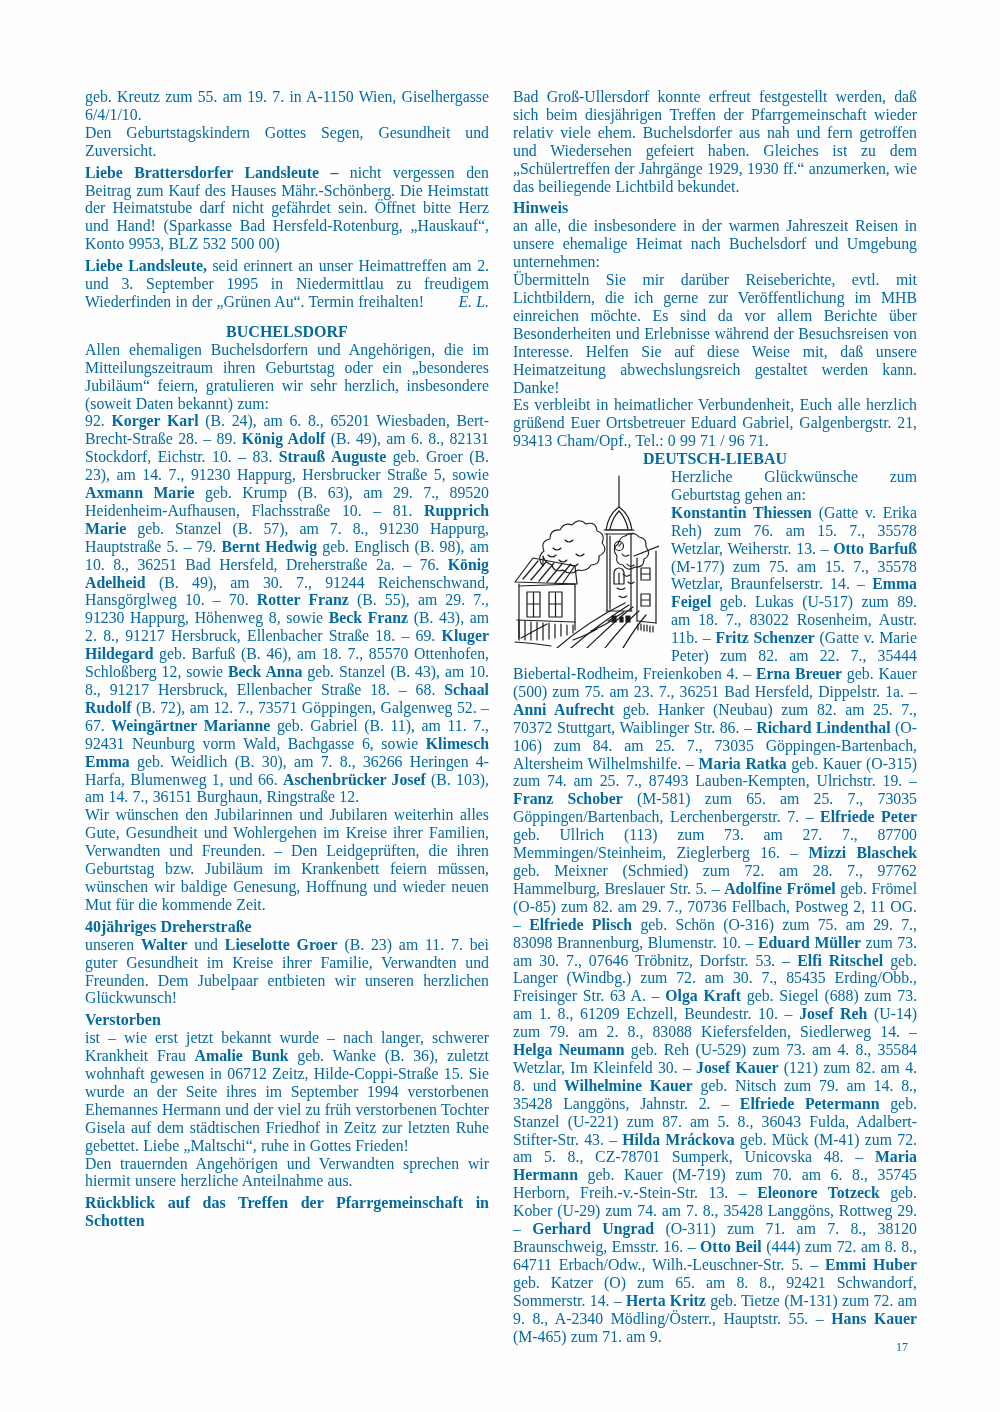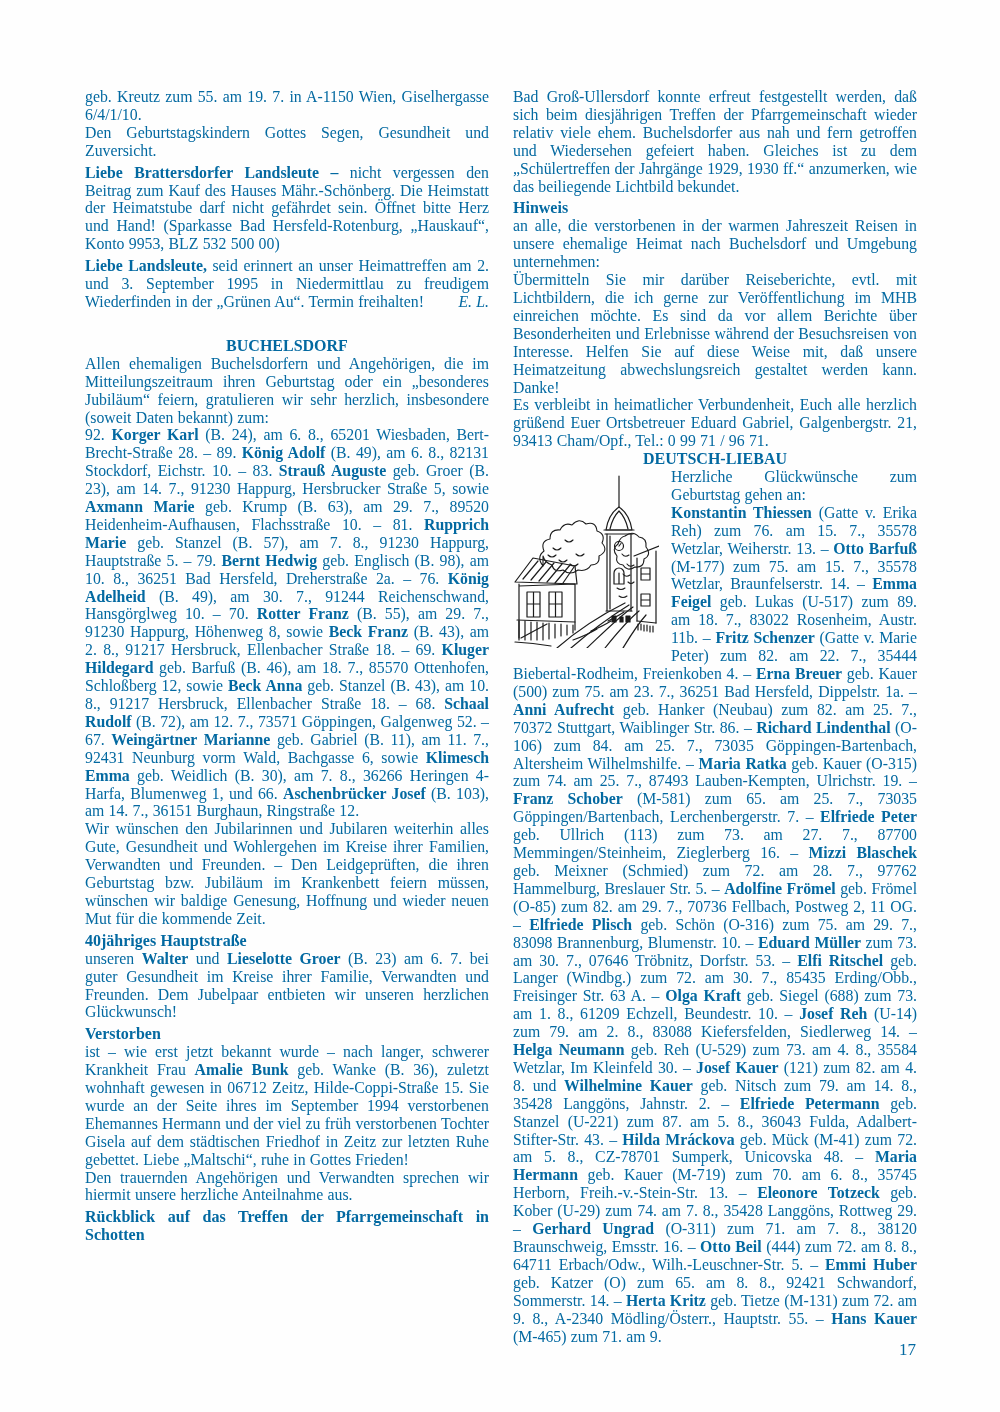--- a/index.html
+++ b/index.html
@@ -5,57 +5,57 @@
   html,body{margin:0;padding:0;background:#e9e9e7;}
   .page{position:relative;width:1000px;height:1412px;margin:0 auto;background:#fefefe;
         font-family:"Liberation Serif","DejaVu Serif",serif;color:#0369a1;overflow:hidden;}
   .columns{position:absolute;left:85px;top:88px;width:832px;display:flex;gap:24px;}
   .col{width:404px;font-size:15.8px;line-height:17.9px;text-align:justify;hyphens:auto;
        -webkit-hyphens:auto;word-spacing:0.02em;}
   p{margin:0;}
   h2,h3{margin:0;font-size:16px;line-height:17.9px;font-weight:700;}
   .center{text-align:center;}
   .gap-s{margin-top:4px;}
-  .gap-l{margin-top:26px;}
+  .gap-l{margin-top:12px;}
   .gap-xl{}
   .b{font-weight:700;}
   .i{font-style:italic;}
   .fr{float:right;}
   .church{float:left;width:146px;height:178px;margin:2px 12px 3px 0;}
   .church svg{display:block;width:100%;height:100%;}
-  .page-number{position:absolute;right:84px;top:1340px;font-size:17px;text-align:center;}
+  .page-number{position:absolute;right:92px;top:1340px;font-size:12px;text-align:center;}
   .clearfix::after{content:"";display:block;clear:both;}
 </style>
 </head>
 <body>
 
 <div class="page">
   <div class="columns">
 
     <div class="col">
       <p><span>geb. Kreutz zum 55. am 19. 7. in A-1150 Wien, Giselhergasse 6/4/1/10.</span></p>
       <p><span>Den Geburtstagskindern Gottes Segen, Gesundheit und Zuversicht.</span></p>
       <p class="gap-s"><span class="b">Liebe Brattersdorfer Landsleute – </span><span>nicht vergessen den Beitrag zum Kauf des Hauses Mähr.-Schönberg. Die Heimstatt der Heimatstube darf nicht gefährdet sein. Öffnet bitte Herz und Hand! (Sparkasse Bad Hersfeld-Rotenburg, „Hauskauf“, Konto 9953, BLZ 532 500 00)</span></p>
       <p class="gap-s clearfix"><span class="b">Liebe Landsleute,</span><span> seid erinnert an unser Heimattreffen am 2. und 3. September 1995 in Niedermittlau zu freudigem Wiederfinden in der „Grünen Au“. Termin freihalten!</span><span class="i fr">E. L.</span></p>
       <h2 class="center gap-l">BUCHELSDORF</h2>
       <p><span>Allen ehemaligen Buchelsdorfern und Angehörigen, die im Mitteilungszeitraum ihren Geburtstag oder ein „besonderes Jubiläum“ feiern, gratulieren wir sehr herzlich, insbesondere (soweit Daten bekannt) zum:</span></p>
       <p><span>92. </span><span class="b">Korger Karl</span><span> (B. 24), am 6. 8., 65201 Wiesbaden, Bert-Brecht-Straße 28. – 89. </span><span class="b">König Adolf</span><span> (B. 49), am 6. 8., 82131 Stockdorf, Eichstr. 10. – 83. </span><span class="b">Strauß Auguste</span><span> geb. Groer (B. 23), am 14. 7., 91230 Happurg, Hersbrucker Straße 5, sowie </span><span class="b">Axmann Marie</span><span> geb. Krump (B. 63), am 29. 7., 89520 Heidenheim-Aufhausen, Flachsstraße 10. – 81. </span><span class="b">Rupprich Marie</span><span> geb. Stanzel (B. 57), am 7. 8., 91230 Happurg, Hauptstraße 5. – 79. </span><span class="b">Bernt Hedwig</span><span> geb. Englisch (B. 98), am 10. 8., 36251 Bad Hersfeld, Dreherstraße 2a. – 76. </span><span class="b">König Adelheid</span><span> (B. 49), am 30. 7., 91244 Reichenschwand, Hansgörglweg 10. – 70. </span><span class="b">Rotter Franz</span><span> (B. 55), am 29. 7., 91230 Happurg, Höhenweg 8, sowie </span><span class="b">Beck Franz</span><span> (B. 43), am 2. 8., 91217 Hersbruck, Ellenbacher Straße 18. – 69. </span><span class="b">Kluger Hildegard</span><span> geb. Barfuß (B. 46), am 18. 7., 85570 Ottenhofen, Schloßberg 12, sowie </span><span class="b">Beck Anna</span><span> geb. Stanzel (B. 43), am 10. 8., 91217 Hersbruck, Ellenbacher Straße 18. – 68. </span><span class="b">Schaal Rudolf</span><span> (B. 72), am 12. 7., 73571 Göppingen, Galgenweg 52. – 67. </span><span class="b">Weingärtner Marianne</span><span> geb. Gabriel (B. 11), am 11. 7., 92431 Neunburg vorm Wald, Bachgasse 6, sowie </span><span class="b">Klimesch Emma</span><span> geb. Weidlich (B. 30), am 7. 8., 36266 Heringen 4-Harfa, Blumenweg 1, und 66. </span><span class="b">Aschenbrücker Josef</span><span> (B. 103), am 14. 7., 36151 Burghaun, Ringstraße 12.</span></p>
       <p><span>Wir wünschen den Jubilarinnen und Jubilaren weiterhin alles Gute, Gesundheit und Wohlergehen im Kreise ihrer Familien, Verwandten und Freunden. – Den Leidgeprüften, die ihren Geburtstag bzw. Jubiläum im Krankenbett feiern müssen, wünschen wir baldige Genesung, Hoffnung und wieder neuen Mut für die kommende Zeit.</span></p>
-      <h3 class="gap-s">40jähriges Hauptstraße</h3>
-      <p><span>unseren </span><span class="b">Walter</span><span> und </span><span class="b">Lieselotte Groer</span><span> (B. 23) am 6. 7. bei guter Gesundheit im Kreise ihrer Familie, Verwandten und Freunden. Dem Jubelpaar entbieten wir unseren herzlichen Glückwunsch!</span></p>
+      <h3 class="gap-s">40jähriges Dreherstraße</h3>
+      <p><span>unseren </span><span class="b">Walter</span><span> und </span><span class="b">Lieselotte Groer</span><span> (B. 23) am 11. 7. bei guter Gesundheit im Kreise ihrer Familie, Verwandten und Freunden. Dem Jubelpaar entbieten wir unseren herzlichen Glückwunsch!</span></p>
       <h3 class="gap-s">Verstorben</h3>
       <p><span>ist – wie erst jetzt bekannt wurde – nach langer, schwerer Krankheit Frau </span><span class="b">Amalie Bunk</span><span> geb. Wanke (B. 36), zuletzt wohnhaft gewesen in 06712 Zeitz, Hilde-Coppi-Straße 15. Sie wurde an der Seite ihres im September 1994 verstorbenen Ehemannes Hermann und der viel zu früh verstorbenen Tochter Gisela auf dem städtischen Friedhof in Zeitz zur letzten Ruhe gebettet. Liebe „Maltschi“, ruhe in Gottes Frieden!</span></p>
       <p><span>Den trauernden Angehörigen und Verwandten sprechen wir hiermit unsere herzliche Anteilnahme aus.</span></p>
       <h3 class="gap-s">Rückblick auf das Treffen der Pfarrgemeinschaft in Schotten</h3>
     </div>
 
     <div class="col">
       <p><span>Bad Groß-Ullersdorf konnte erfreut festgestellt werden, daß sich beim diesjährigen Treffen der Pfarrgemeinschaft wieder relativ viele ehem. Buchelsdorfer aus nah und fern getroffen und Wiedersehen gefeiert haben. Gleiches ist zu dem „Schülertreffen der Jahrgänge 1929, 1930 ff.“ anzumerken, wie das beiliegende Lichtbild bekundet.</span></p>
       <h3 class="gap-s">Hinweis</h3>
-      <p><span>an alle, die verstorbenen in der warmen Jahreszeit Reisen in unsere ehemalige Heimat nach Buchelsdorf und Umgebung unternehmen:</span></p>
+      <p><span>an alle, die insbesondere in der warmen Jahreszeit Reisen in unsere ehemalige Heimat nach Buchelsdorf und Umgebung unternehmen:</span></p>
       <p><span>Übermitteln Sie mir darüber Reiseberichte, evtl. mit Lichtbildern, die ich gerne zur Veröffentlichung im MHB einreichen möchte. Es sind da vor allem Berichte über Besonderheiten und Erlebnisse während der Besuchsreisen von Interesse. Helfen Sie auf diese Weise mit, daß unsere Heimatzeitung abwechslungsreich gestaltet werden kann. Danke!</span></p>
       <p><span>Es verbleibt in heimatlicher Verbundenheit, Euch alle herzlich grüßend Euer Ortsbetreuer Eduard Gabriel, Galgenbergstr. 21, 93413 Cham/Opf., Tel.: 0 99 71 / 96 71.</span></p>
       <h2 class="center gap-xl">DEUTSCH-LIEBAU</h2>
 
       <div class="clearfix">
         <div class="church">
           <svg viewBox="0 0 146 178" xmlns="http://www.w3.org/2000/svg">
             <g stroke="#1c1c1c" fill="none" stroke-width="1.2" stroke-linecap="round" stroke-linejoin="round">
 
               <g>

